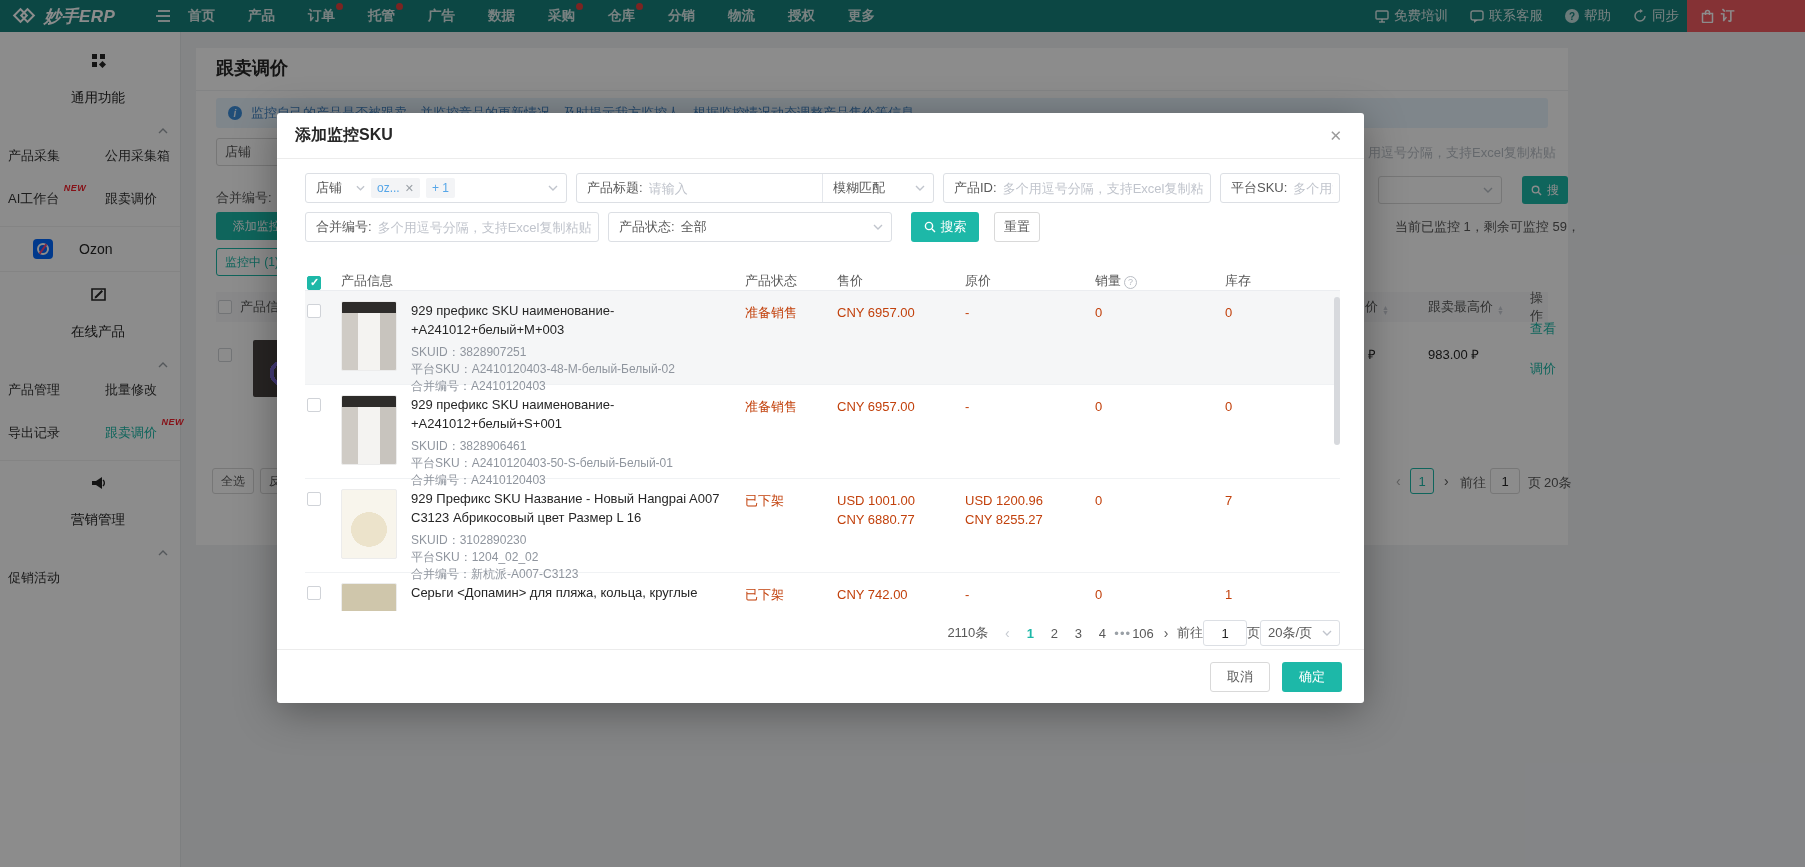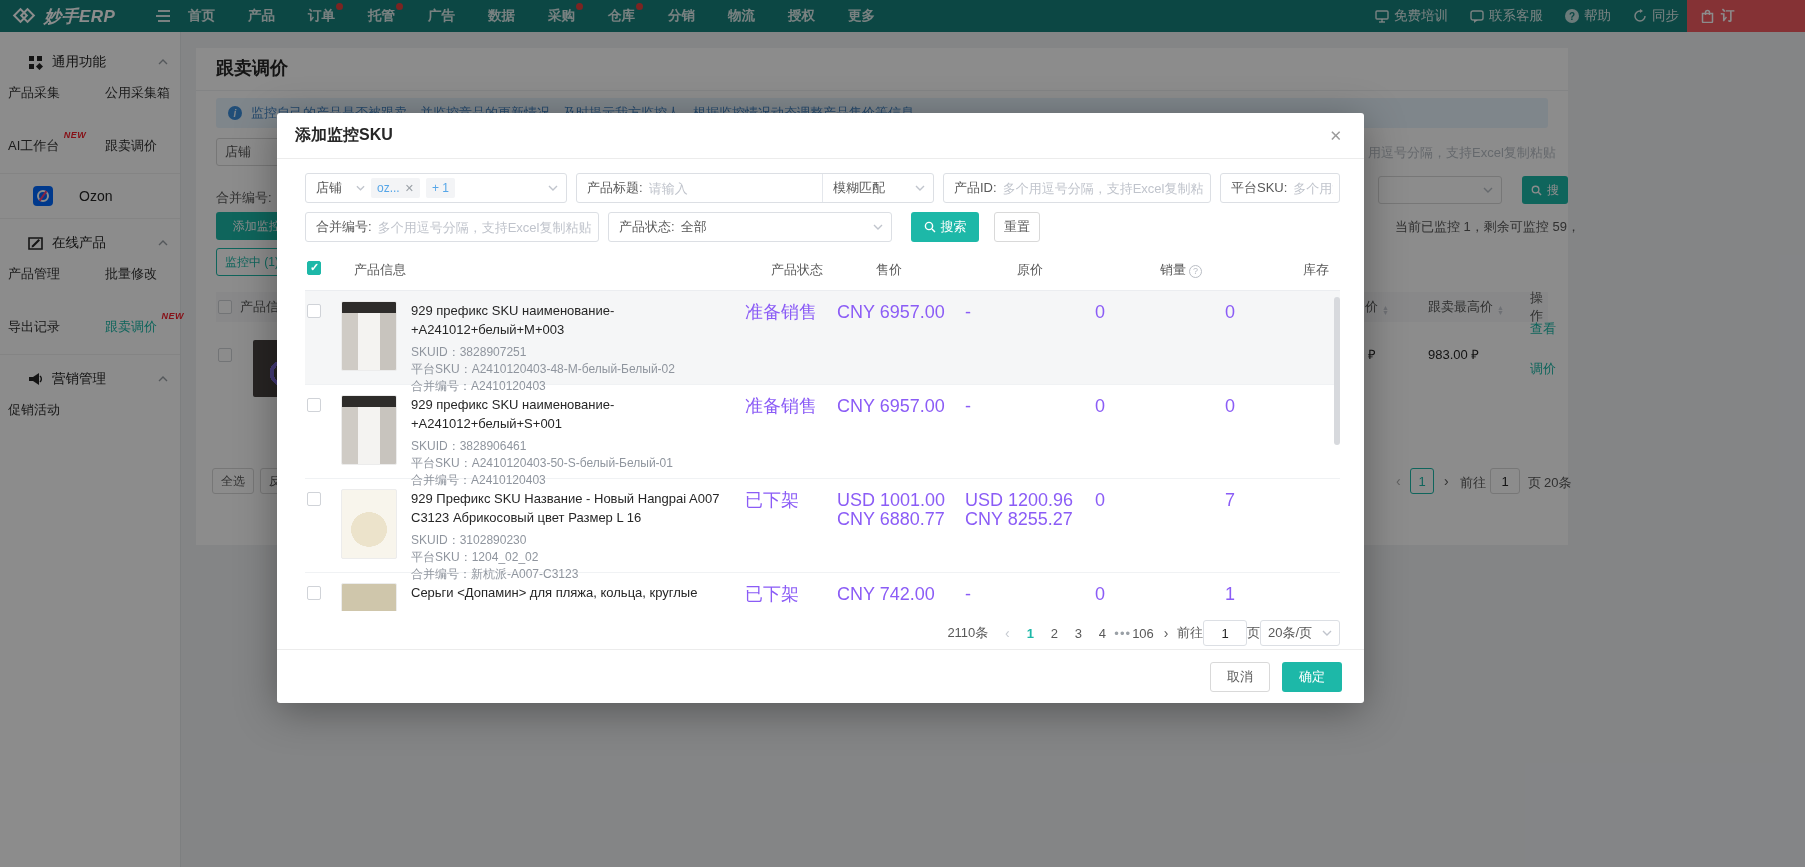--- a/index.html
+++ b/index.html
@@ -24,23 +24,23 @@
   .nav-right { display:flex; gap:22px; align-items:center; position:absolute; right:126px; top:0; height:32px; }
   .nav-right .nav-tool { display:flex; align-items:center; gap:5px; cursor:pointer; white-space:nowrap; }
   .upgrade-btn { position:absolute; right:0; top:0; height:32px; width:118px; background:#f25b62; color:#fff;
     display:flex; align-items:center; gap:7px; padding-left:14px; cursor:pointer; font-weight:bold; }
 
   
   .sidebar { position:absolute; top:32px; left:0; bottom:0; width:181px; background:#fff;
     border-right:1px solid #e4e7ea; font-size:13px; color:#333; padding-top:6px; }
   .side-sec { border-top:1px solid #f0f0f0; padding:9px 0 4px; }
   .side-sec:first-child { border-top:none; }
-  .side-sec-h { display:flex; align-items:center; gap:9px; padding:6px 12px 10px 28px; font-size:13.5px; color:#262626; cursor:pointer; }
+  .side-sec-h { display:flex; align-items:center; gap:21px; padding:6px 12px 10px 28px; font-size:13.5px; color:#262626; cursor:pointer;flex-direction:column; }
   .side-sec-h .chev { margin-left:auto; color:#9aa0a6; display:flex; }
-  .side-grid { display:grid; grid-template-columns:97px auto; padding:4px 0 16px 8px; row-gap:38px; }
+  .side-grid { display:grid; grid-template-columns:97px auto; padding:4px 0 16px 8px; row-gap:28px; }
   .side-item { position:relative; width:fit-content; cursor:pointer; line-height:15px; }
   .side-item.active { color:#1db8a8; }
   .badge-new { position:absolute; top:-10px; right:-27px; color:#f5222d; font-size:9px; font-weight:bold; font-style:italic; letter-spacing:.5px; }
   .ozon-row { display:flex; align-items:center; gap:26px; padding:12px 12px 12px 33px; font-size:14px;
     color:#262626; border-top:1px solid #f0f0f0; cursor:pointer; }
   .ozon-icon { width:20px; height:20px; border-radius:4px; background:#0069ff; position:relative; flex:0 0 auto; }
   .ozon-icon::before { content:""; position:absolute; inset:4px; border:2px solid #fff; border-radius:50%; }
   .ozon-icon::after { content:""; position:absolute; left:9px; top:4px; width:2px; height:12px; background:#f0427c; transform:rotate(35deg); }
 
   
@@ -88,41 +88,41 @@
   .fbox .chev { color:#c0c4cc; display:flex; margin:0 8px 0 auto; flex:0 0 auto; }
   .tag { background:#f3f4f6; border-radius:2px; height:20px; display:flex; align-items:center; gap:5px;
     padding:0 6px; font-size:12px; color:#56a6e8; margin-left:6px; flex:0 0 auto; }
   .tag .tag-x { color:#9aa0a6; font-size:11px; cursor:pointer; }
   .seg-div { width:1px; align-self:stretch; background:#e4e7ec; flex:0 0 auto; }
   .q-ic { width:13px; height:13px; border-radius:50%; border:1px solid #b9bdc4; color:#b9bdc4; font-size:9px;
     display:inline-flex; align-items:center; justify-content:center; margin-left:3px; }
   .q-ic::after { content:"?"; }
 
   
-  .t-head { display:flex; height:30px; align-items:flex-start; border-bottom:1px solid #ebedf0; color:#595959; font-weight:500; flex:0 0 auto;gap:13px; }
+  .t-head { display:flex; height:30px; align-items:flex-end; border-bottom:1px solid #ebedf0; color:#595959; font-weight:500; flex:0 0 auto; }
   .c-cb { width:36px; display:flex; justify-content:flex-start; padding-left:2px; }
   .c-prod { width:404px; }
   .c-status { width:92px; }
   .c-price { width:128px; }
   .c-orig { width:130px; }
   .c-sales { width:130px; }
   .c-stock { flex:1; }
   .t-body { height:320px; overflow:hidden; position:relative; flex:0 0 auto; }
   .t-row { display:flex; padding-top:10px; height:94px; border-bottom:1px solid #f0f2f4; align-items:flex-start; }
   .t-row.gray { background:#f5f6f7; }
   .t-row .c-cb { padding-top:3px; }
   .prod-cell { display:flex; gap:14px; }
   .p-img { width:56px; height:70px; border:1px solid #ececec; border-radius:2px; flex:0 0 auto; }
   .img-pants { background: linear-gradient(#2e2c2a 0 16%, rgba(0,0,0,0) 16%),
                linear-gradient(90deg,#cfcbc5 0 30%, #f4f3f1 30% 70%, #c8c4be 70%); background-color:#d6d2cc; }
   .img-jacket { background: radial-gradient(ellipse 55% 42% at 50% 58%, #ece3cb 0 60%, rgba(0,0,0,0) 61%), #f8f5ec; }
   .img-beige { background:#cfc6ab; }
   .p-title { font-size:13px; line-height:19px; color:#262626; max-width:320px; }
   .p-sub { font-size:12px; line-height:17px; color:#8f959e; margin-top:5px; }
-  .cell-txt { font-size:18px; color:#8b5cf6; line-height:19px; padding-top:2px; }
+  .cell-txt { font-size:13px; color:#c2410c; line-height:19px; padding-top:2px; }
   .scrollbar { position:absolute; right:0px; top:6px; width:6px; height:148px; border-radius:3px; background:#d7d9dd; }
 
   
   .m-pg { height:44px; display:flex; align-items:center; justify-content:flex-end; gap:0; color:#595959; flex:0 0 auto; }
   .pg-total { margin-right:8px; }
   .pg-arrow { width:22px; text-align:center; cursor:pointer; color:#595959; font-size:14px; }
   .pg-arrow.disabled { color:#c6cad1; }
   .pg-num { min-width:24px; height:26px; display:flex; align-items:center; justify-content:center; cursor:pointer; color:#595959; }
   .pg-num.active { color:#1db8a8; font-weight:bold; }
   .pg-ellipsis { color:#9aa0a6; letter-spacing:1px; }

